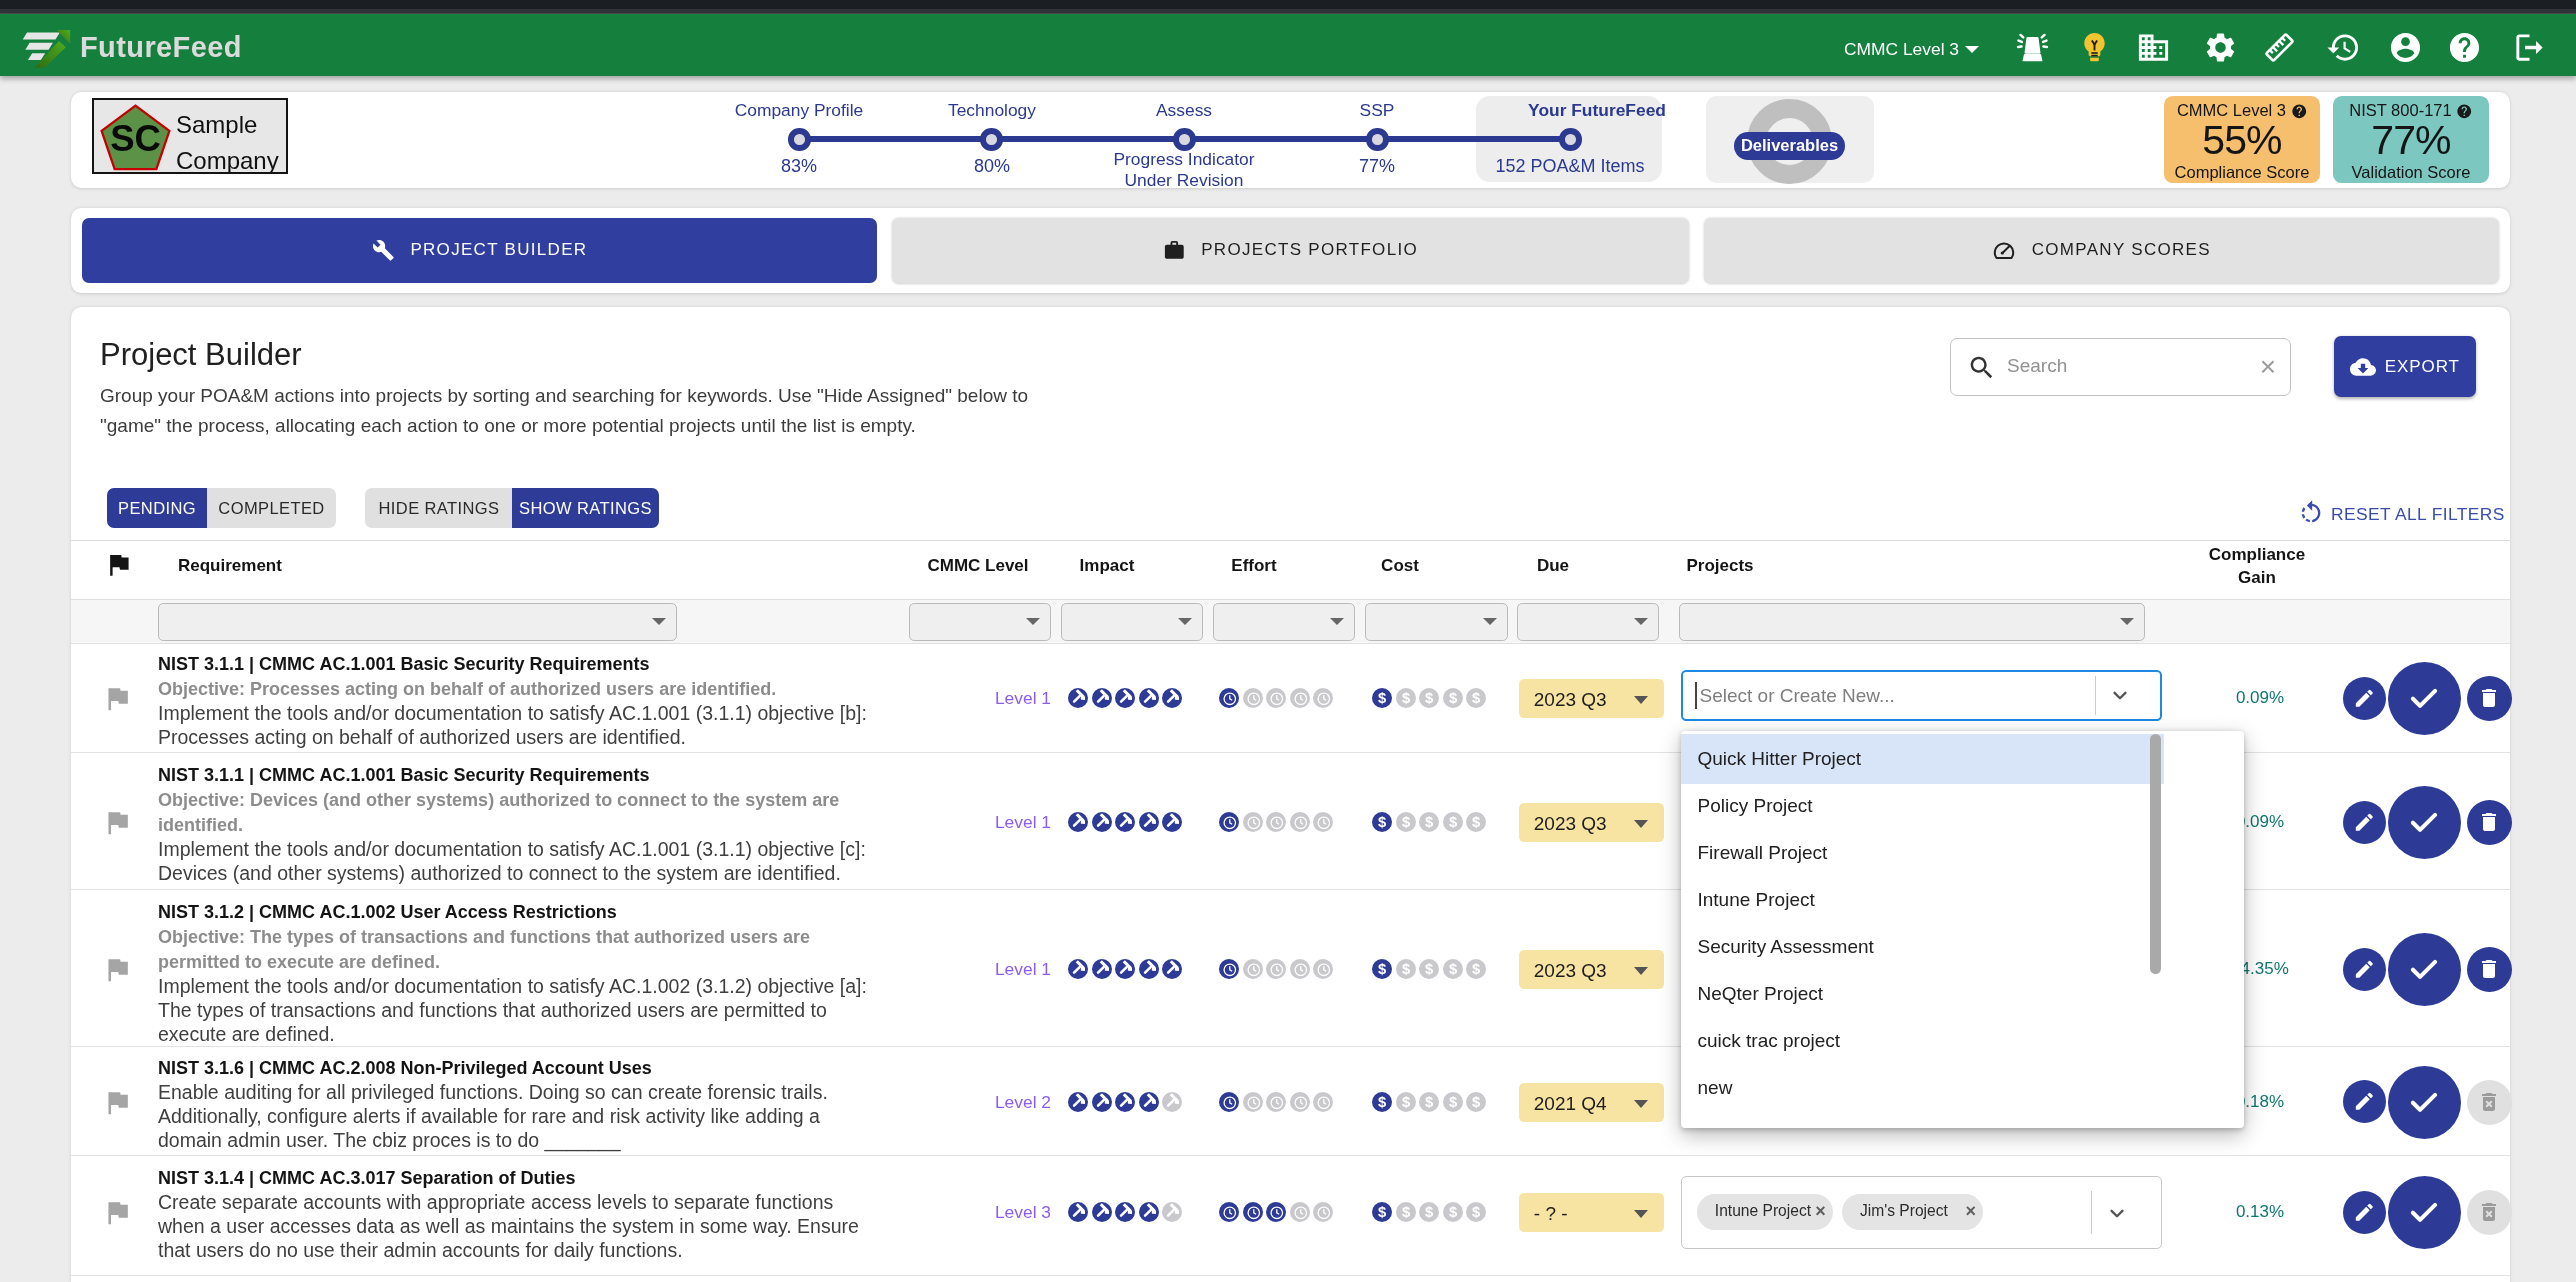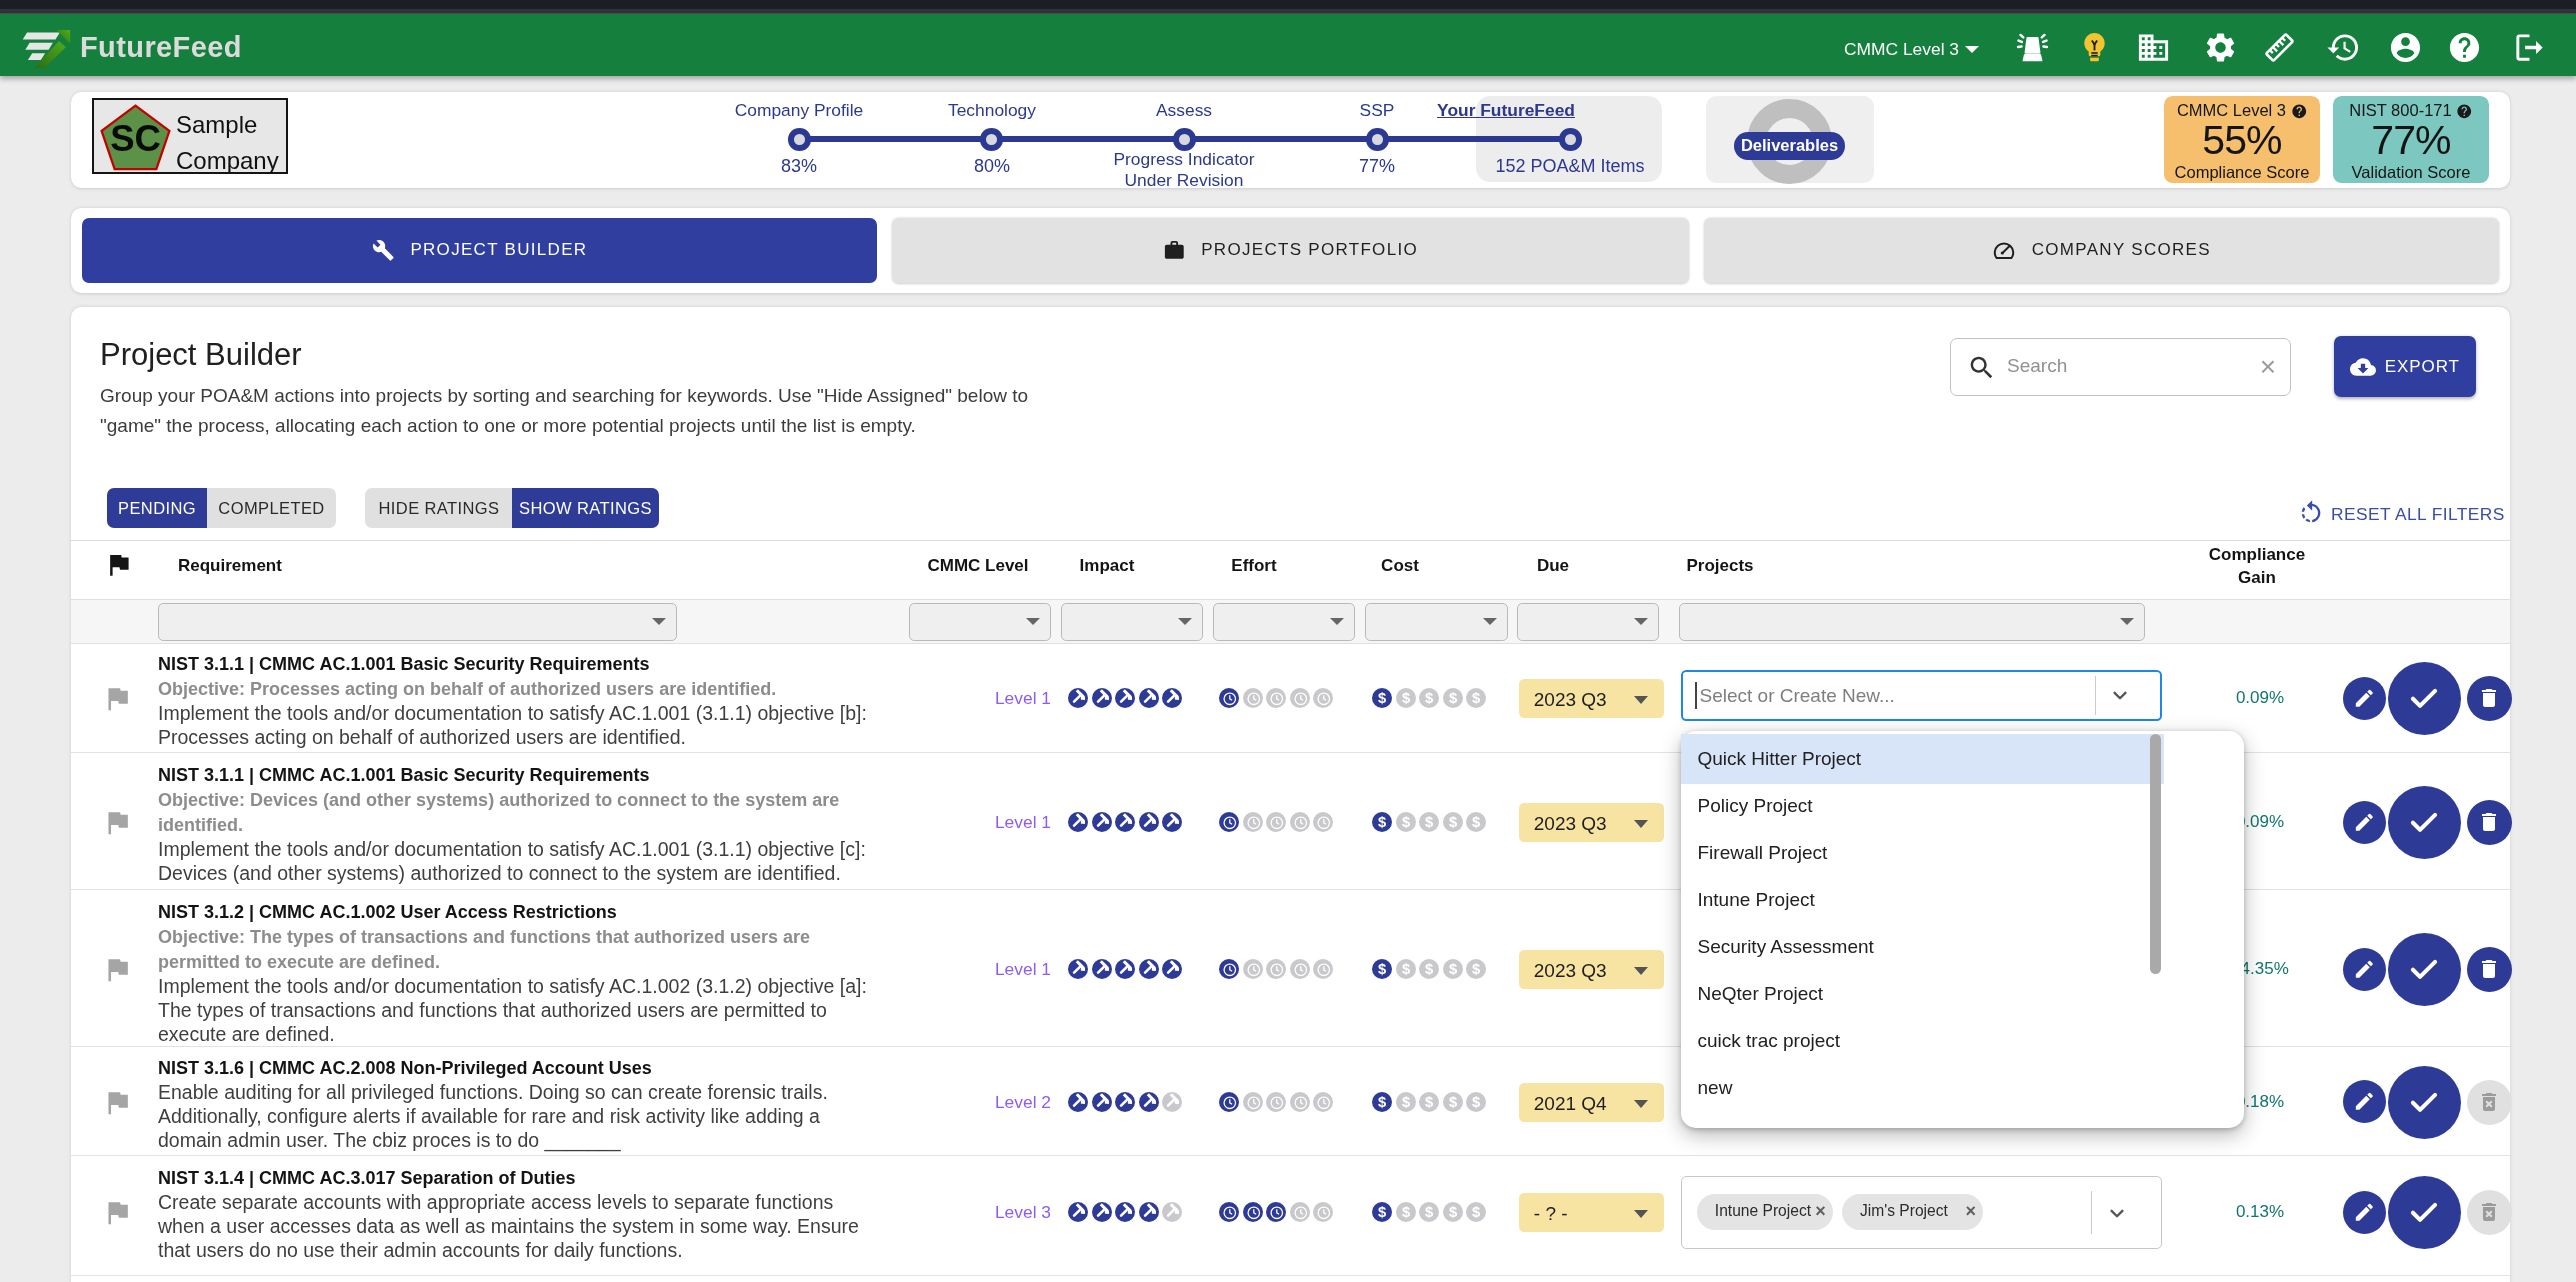--- a/index.html
+++ b/index.html
@@ -101,21 +101,21 @@
 <div class="abs" style="left:728px;top:44px;width:771px;height:6px;background:#2b3990"></div>
 <div class="stepc" style="left:717px;top:36px"></div>
 <div class="stepc" style="left:909px;top:36px"></div>
 <div class="stepc" style="left:1102px;top:36px"></div>
 <div class="stepc" style="left:1295px;top:36px"></div>
 <div class="stepc" style="left:1488px;top:36px"></div>
 <div class="steplbl" style="left:728px;top:7.8px;">Company Profile</div>
 <div class="steplbl" style="left:921px;top:7.8px;">Technology</div>
 <div class="steplbl" style="left:1113px;top:7.8px;">Assess</div>
 <div class="steplbl" style="left:1306px;top:7.8px;">SSP</div>
-<div class="steplbl" style="left:1435px;top:7.8px;font-weight:bold;text-decoration:underline;">Your FutureFeed</div>
+<div class="steplbl" style="left:1526px;top:7.8px;font-weight:bold;">Your FutureFeed</div>
 <div class="steppct" style="left:728px;top:64px">83%</div>
 <div class="steppct" style="left:921px;top:64px">80%</div>
 <div class="steppct" style="left:1306px;top:64px">77%</div>
 <div class="steppct" style="left:1499px;top:64px">152 POA&amp;M Items</div>
 <div class="steppct" style="left:1113px;top:57px;font-size:17.4px;line-height:21px">Progress Indicator<br>Under Revision</div>
 <div class="abs" style="left:1663px;top:40px;width:111px;height:28px;background:#2d3a96;border-radius:14px;color:#fff;font-weight:bold;font-size:16.5px;text-align:center;line-height:27px">Deliverables</div>
 <div class="abs" style="left:2093px;top:3.5px;width:156px;height:87px;background:#f5bf6e;border-radius:8.7px;text-align:center;color:#151515">
 <div style="font-size:16.5px;margin-top:5.2px">CMMC Level 3 <svg width="16.5" height="16.5" viewBox="0 0 24 24" fill="#1a1a1a" style="vertical-align:-3.5px">
           <path d="M12 2C6.48 2 2 6.48 2 12s4.48 10 10 10 10-4.48 10-10S17.52 2 12 2zm1 17h-2v-2h2v2zm2.07-7.75l-.9.92C13.45 12.9 13 13.5 13 15h-2v-.5c0-1.1.45-2.1 1.17-2.83l1.24-1.26c.37-.36.59-.86.59-1.41 0-1.1-.9-2-2-2s-2 .9-2 2H8c0-2.21 1.79-4 4-4s4 1.79 4 4c0 .88-.36 1.68-.93 2.25z"></path>
         </svg></div>
@@ -782,21 +782,21 @@
     </div>
     <div class="abs" style="left:160px;top:16.5px;width:141px;height:36px;background:#e4e4e4;border-radius:18px;font-size:15.6px;color:#2c2c2c;white-space:nowrap;overflow:hidden">
       <span style="position:absolute;left:18px;top:8.7px">Jim's Project</span>
       <span style="position:absolute;right:7px;top:7px;font-size:18px;color:#5f5f5f;font-weight:bold">×</span>
     </div>
     <div class="abs" style="left:409px;top:14px;width:0.9px;height:43px;background:#ccc"></div>
     <div class="abs" style="left:422px;top:22.6px"><svg width="26" height="26" viewBox="0 0 24 24" fill="none">
         <path d="M7 10l5 5 5-5" stroke="#555" stroke-width="2.2" stroke-linecap="round" stroke-linejoin="round"></path>
       </svg></div>
   </div>
-<div class="abs" style="left:1681px;top:731px;width:563px;height:397px;background:#fff;border-radius:15px;box-shadow:0 7px 21px rgba(0,0,0,.28),0 1.7px 5.2px rgba(0,0,0,.2)">
+<div class="abs" style="left:1681px;top:731px;width:563px;height:397px;background:#fff;border-radius:4px;box-shadow:0 7px 21px rgba(0,0,0,.28),0 1.7px 5.2px rgba(0,0,0,.2)">
 <div class="abs" style="left:0;top:2.6px;width:483px;height:50px;background:#d8e4f8"></div>
 <div class="opt" style="top:16.5px">Quick Hitter Project</div>
 <div class="opt" style="top:64px">Policy Project</div>
 <div class="opt" style="top:111px">Firewall Project</div>
 <div class="opt" style="top:158px">Intune Project</div>
 <div class="opt" style="top:205px">Security Assessment</div>
 <div class="opt" style="top:252px">NeQter Project</div>
 <div class="opt" style="top:299px">cuick trac project</div>
 <div class="opt" style="top:346px">new</div>
 <div class="abs" style="left:469px;top:2.6px;width:11.3px;height:240px;background:#a9a9a9;border-radius:6px"></div>

